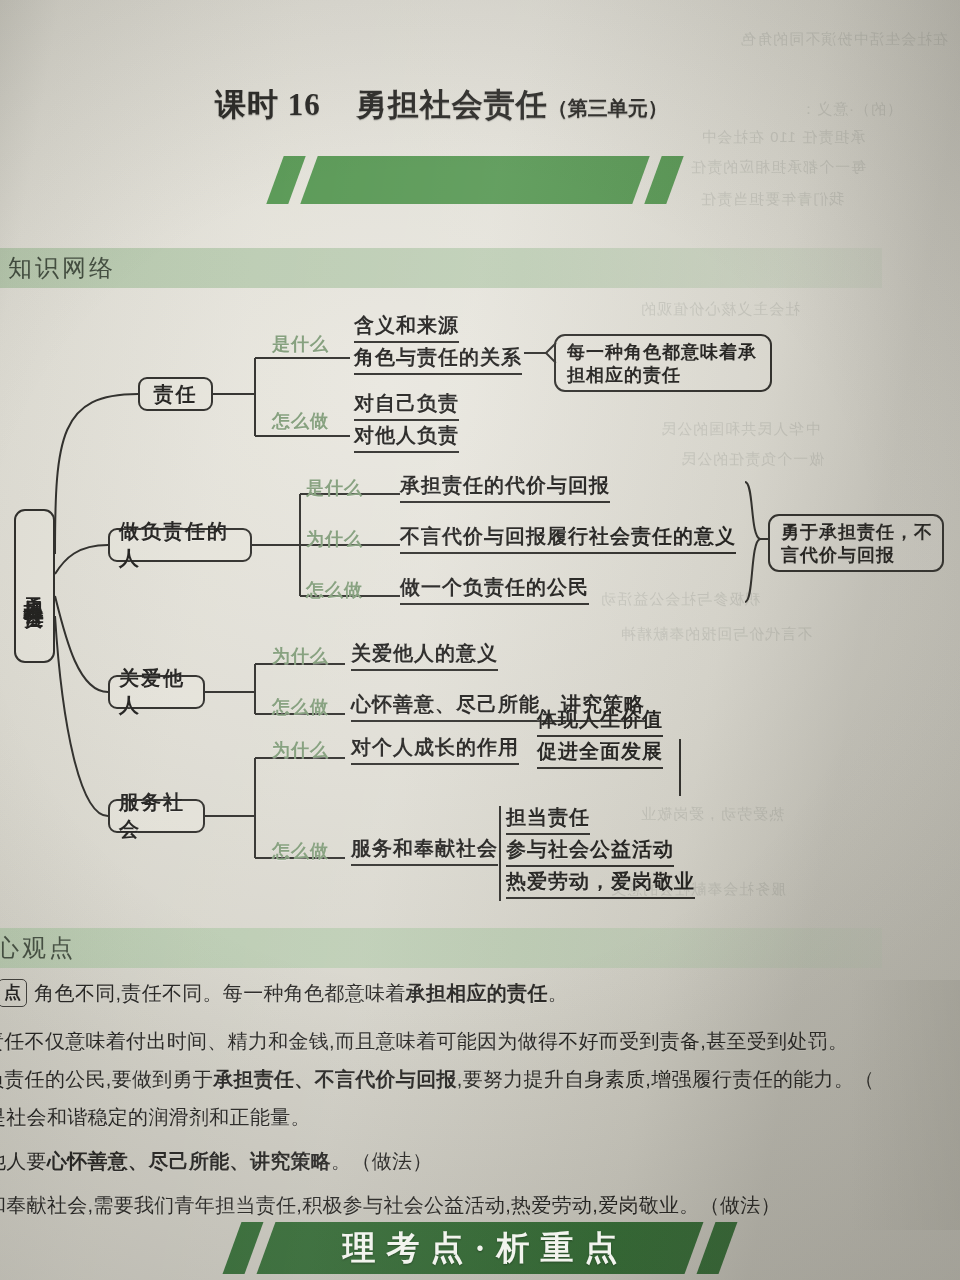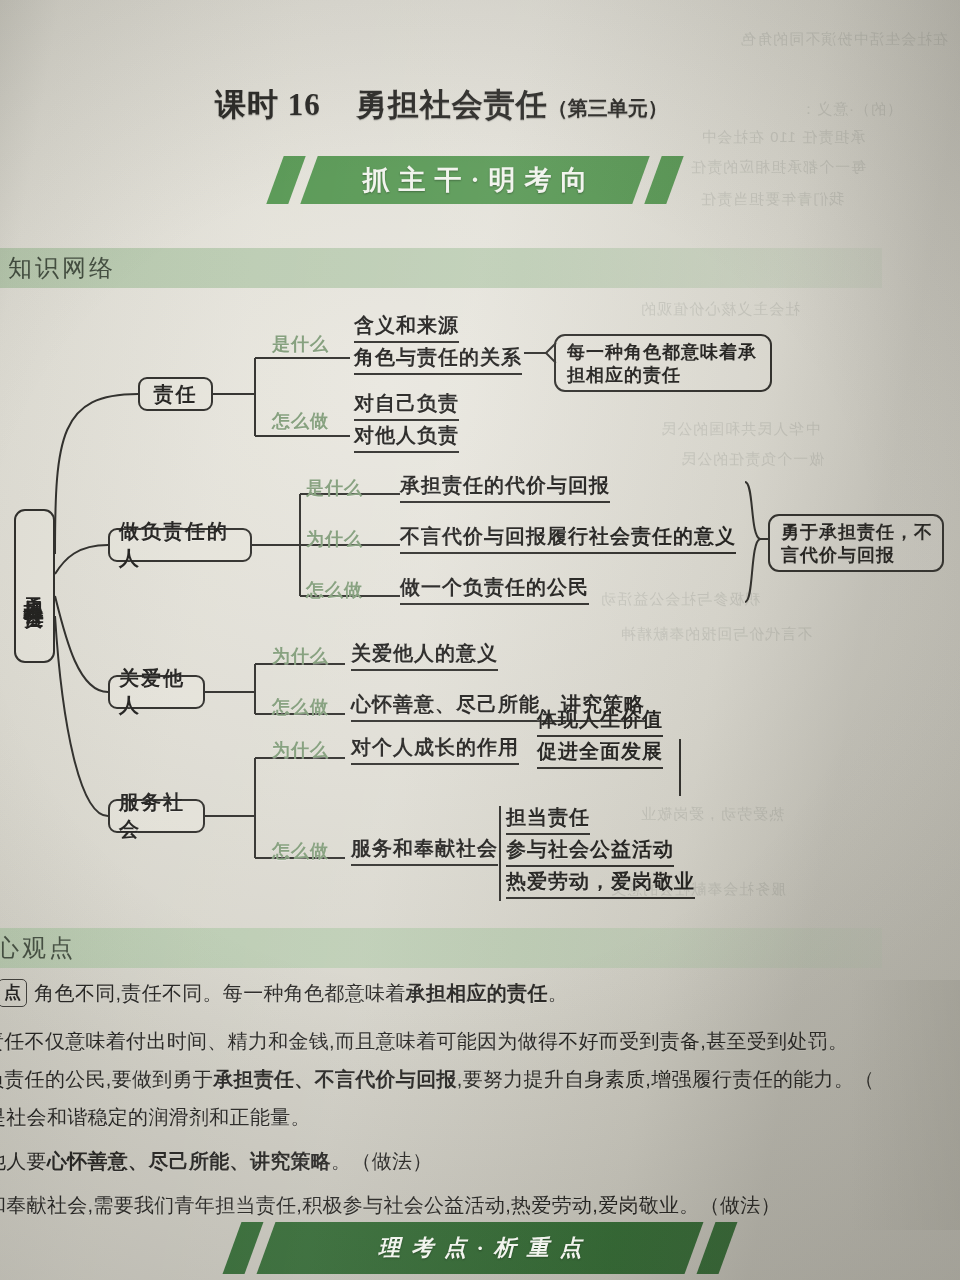--- a/index.html
+++ b/index.html
@@ -62,21 +62,21 @@
   .banner .rcap{right:0;width:22px;background:#4f9050;}
   .banner .txt{
     position:relative;z-index:3;color:#f2f4ee;font-size:27px;
     font-weight:bold;letter-spacing:9px;text-indent:9px;
     text-shadow:0 1px 2px rgba(0,0,0,.30);
   }
   #banner-top{left:275px;top:156px;width:400px;}
   #banner-top .main,#banner-top .lcap,#banner-top .rcap{background:#53954f;}
   #banner-bottom{left:232px;top:1222px;width:496px;height:52px;}
   #banner-bottom .main,#banner-bottom .lcap,#banner-bottom .rcap{background:#2e6b30;}
-  #banner-bottom .txt{font-size:22px;letter-spacing:11px;text-indent:11px;font-style:italic;}
+  #banner-bottom .txt{font-size:33px;letter-spacing:11px;text-indent:11px;}
 
   
   .sechead{
     position:absolute;left:-18px;width:900px;height:40px;
     background:linear-gradient(90deg,#b7c9ae 0%,#bdcdb4 60%,rgba(196,208,188,.35) 100%);
     display:flex;align-items:center;
   }
   .sechead .label{
     margin-left:26px;font-size:24px;color:#3f4a3c;font-weight:500;letter-spacing:3px;
   }
@@ -169,21 +169,20 @@
 <div id="title">
   <span class="num">课时 16</span>
   &nbsp;&nbsp;
   <span>勇担社会责任</span><span class="sub">（第三单元）</span>
 </div>
 
 <div class="banner" id="banner-top">
   <div class="slab lcap"></div>
   <div class="slab main"></div>
   <div class="slab rcap"></div>
-  <div class="txt">抓主干·明考向</div>
 </div>
 
 <div class="sechead" id="sec-network">
 
   <div class="label">知识网络</div>
 </div>
 
 <div id="map">
   <svg width="960" height="620">
     <g fill="none" stroke="#2b2a27" stroke-width="2">

